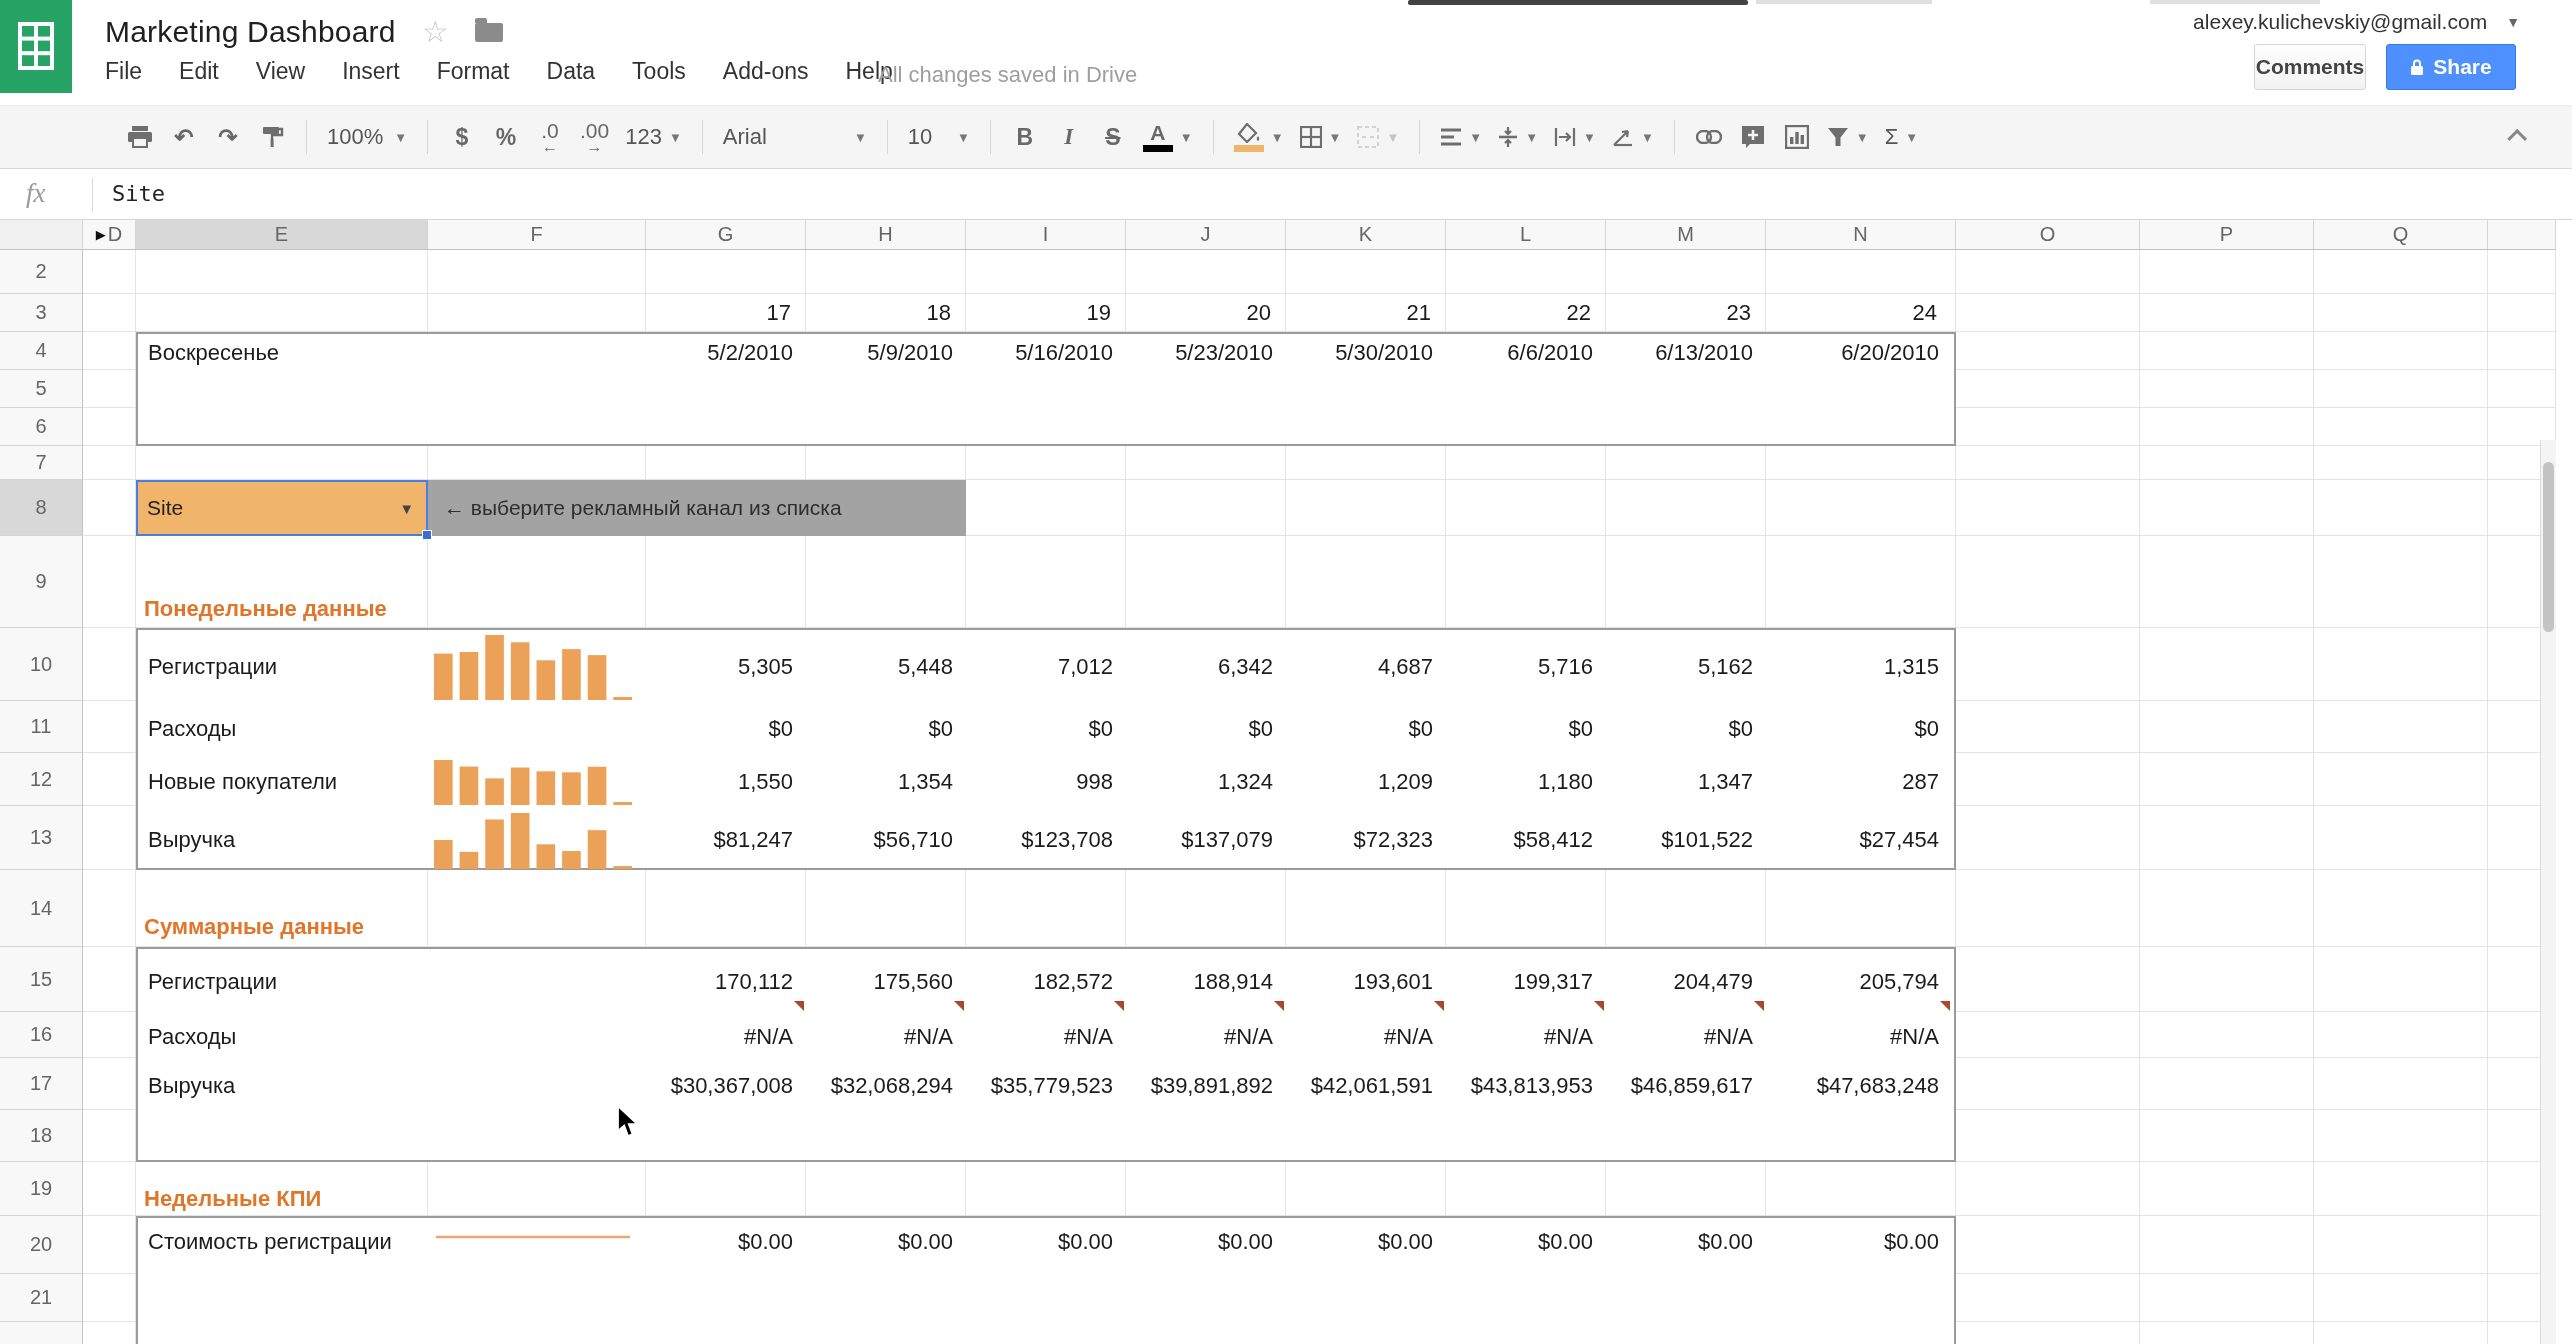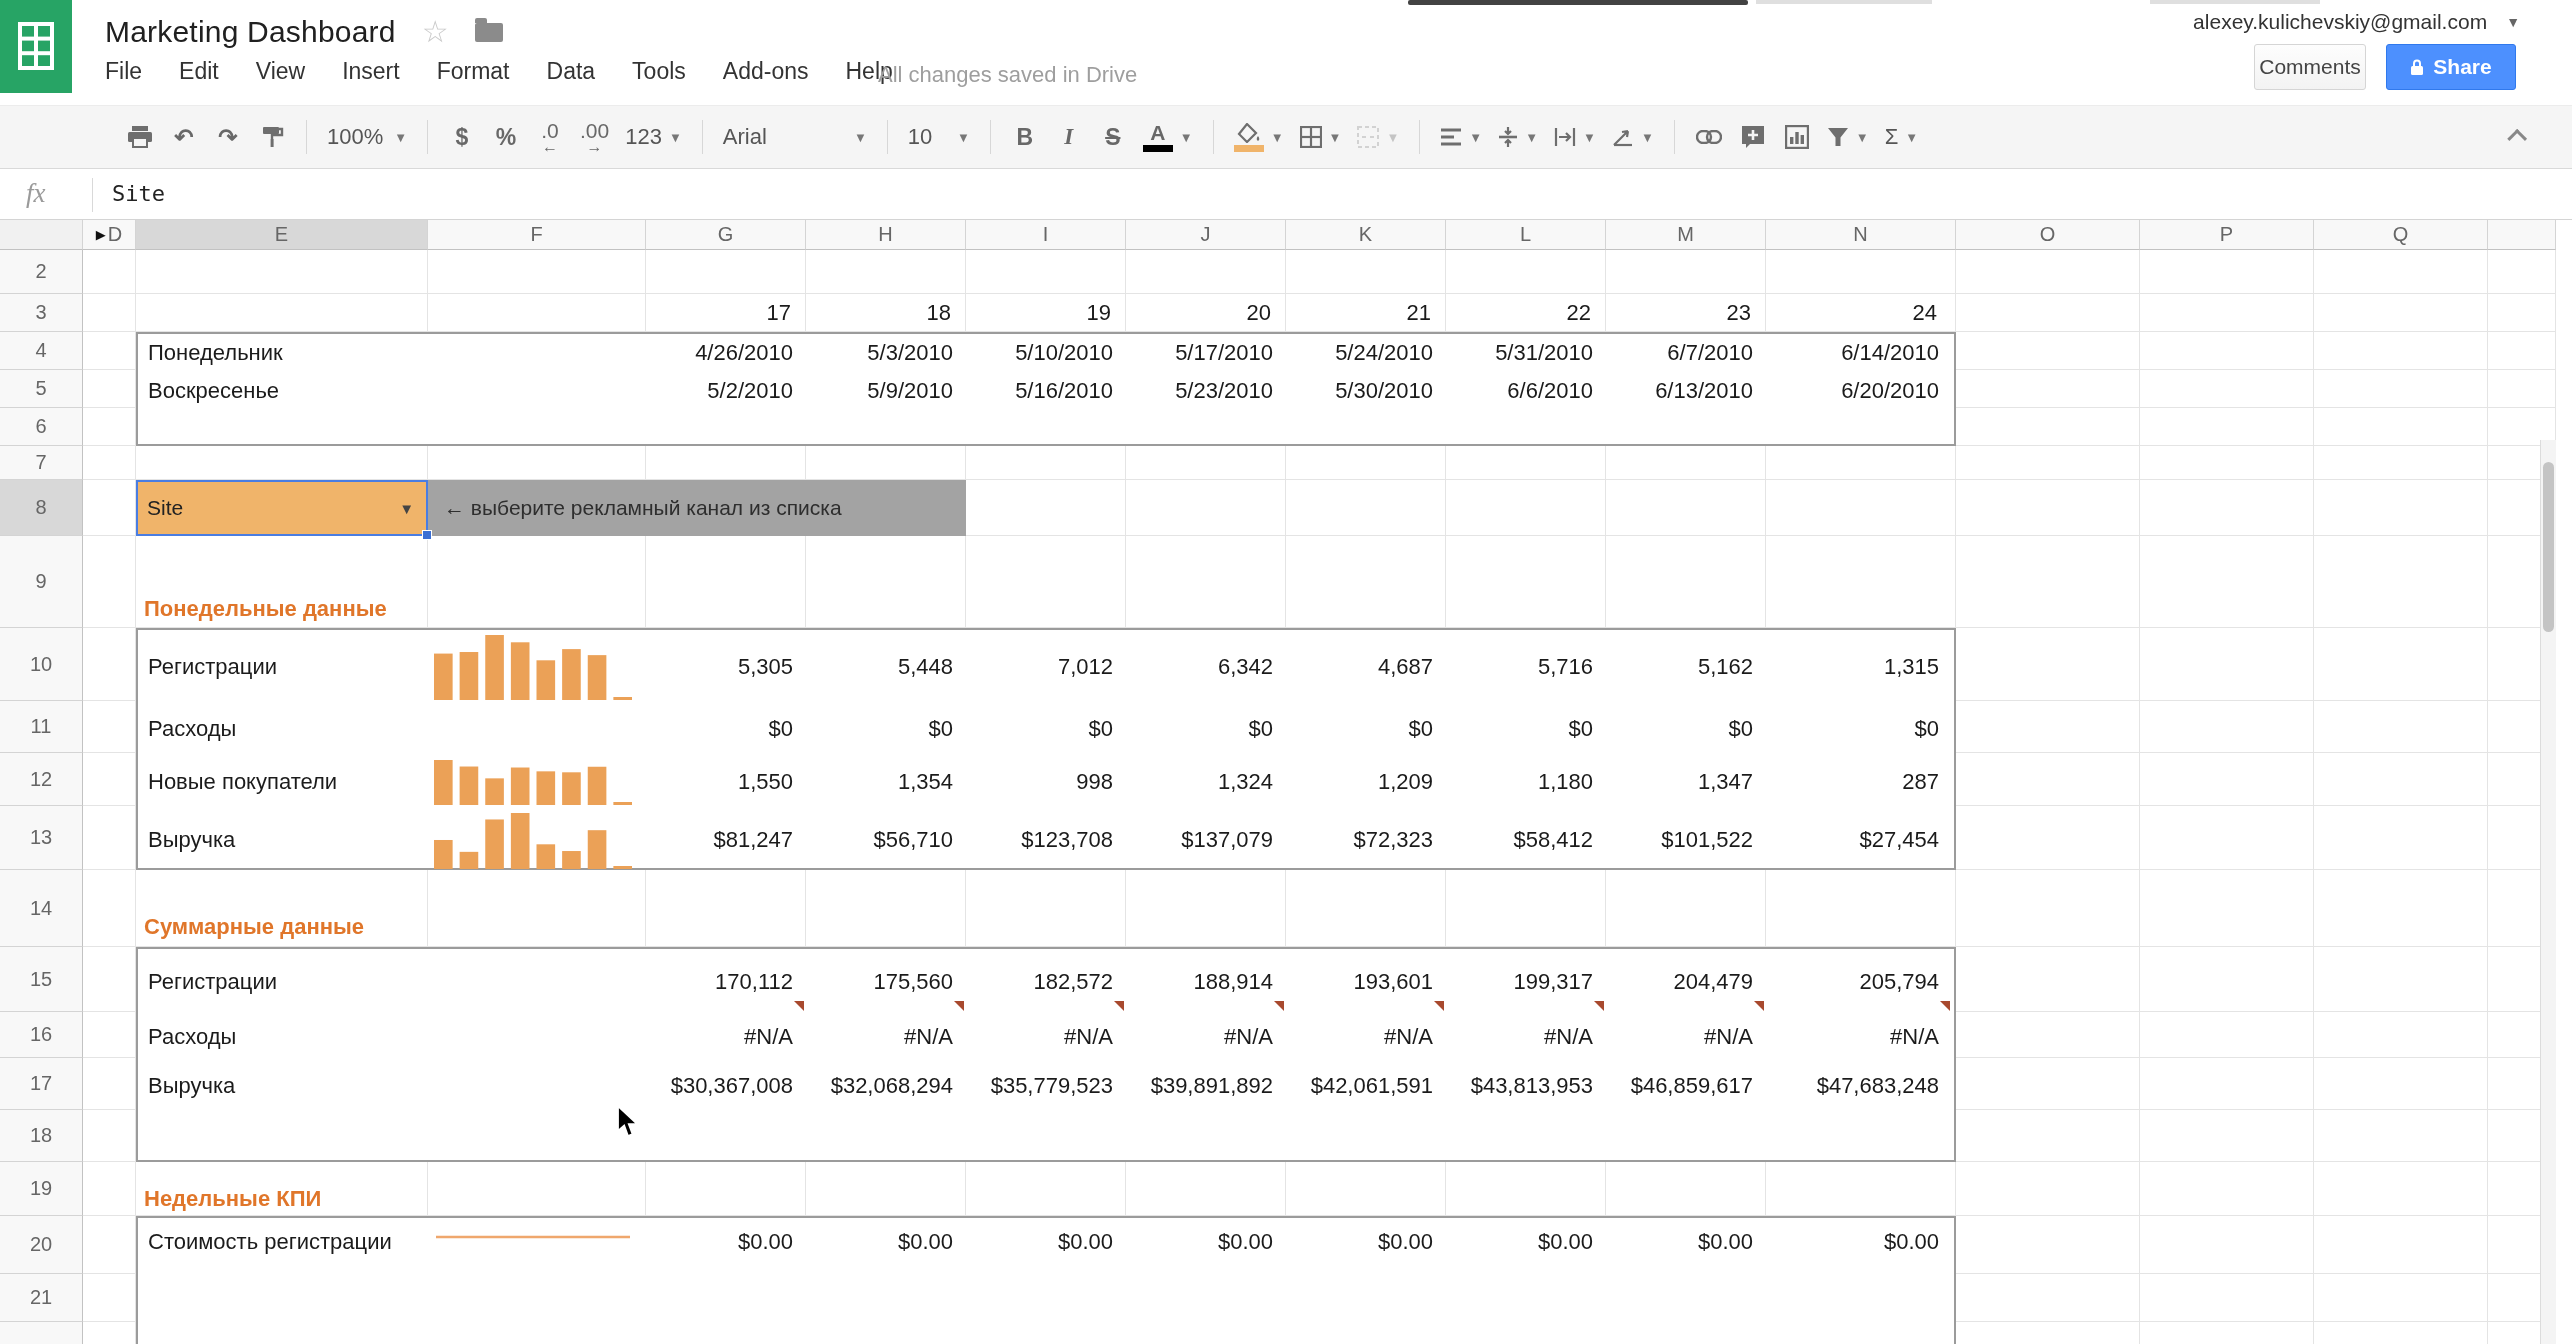--- a/index.html
+++ b/index.html
@@ -15,21 +15,21 @@
   .doc-title { font-size:30px; color:#202020; letter-spacing:.2px; }
   .star { font-size:30px; color:#c9c9c9; line-height:1; }
   .folder { width:28px; height:19px; background:#8b8b8b; border-radius:2px; position:relative; }
   .folder:before { content:""; position:absolute; left:0; top:-5px; width:12px; height:5px; background:#8b8b8b; border-radius:2px 2px 0 0; }
   .menus { position:absolute; left:105px; top:58px; display:flex; gap:37px; align-items:center; }
   .menu-item { font-size:23px; color:#333; cursor:default; }
   .save-status { position:absolute; left:878px; top:62px; font-size:22px; color:#9e9e9e; }
   .account { position:absolute; right:52px; top:10px; font-size:21px; color:#333; display:flex; gap:12px; align-items:center; }
   .account .dd { font-size:14px; color:#666; }
   .btn-comments { position:absolute; right:206px; top:44px; width:112px; height:46px; background:linear-gradient(#fdfdfd,#f3f3f3);
-    border:1px solid #d5d5d5; border-radius:3px; font-size:21px; font-weight:normal; color:#444; text-align:center; line-height:44px; }
+    border:1px solid #d5d5d5; border-radius:3px; font-size:21px; font-weight:bold; color:#444; text-align:center; line-height:44px; }
   .btn-share { position:absolute; right:56px; top:44px; width:130px; height:46px; background:#4d90fe; border:1px solid #3079ed;
     border-radius:3px; color:#fff; font-size:21px; font-weight:bold; display:flex; align-items:center; justify-content:center; gap:9px; }
 
   
   .artifact-a { position:absolute; left:1408px; top:0; width:340px; height:5px; background:#222; opacity:.85; border-radius:2px; }
   .artifact-b { position:absolute; left:1756px; top:0; width:176px; height:4px; background:#c9c9c9; opacity:.6; }
   .artifact-c { position:absolute; left:2150px; top:0; width:170px; height:4px; background:#c9c9c9; opacity:.6; }
 
   
   .toolbar { position:absolute; left:0; top:105px; width:2572px; height:64px; background:#f5f5f5;
@@ -433,32 +433,20 @@
         <div class="val">19</div>
         <div class="val">20</div>
         <div class="val">21</div>
         <div class="val">22</div>
         <div class="val">23</div>
         <div class="val">24</div>
       </div>
 
     <div class="stable" id="t-weeks" style="left:136px; top:112px; width:1820px; height:114px;">
         <div class="trow" style="height: 38px;">
-          <div class="lbl">Понедельник</div>
-          <div class="sparkcell"></div>
-          <div class="val">4/26/2010</div>
-          <div class="val">5/3/2010</div>
-          <div class="val">5/10/2010</div>
-          <div class="val">5/17/2010</div>
-          <div class="val">5/24/2010</div>
-          <div class="val">5/31/2010</div>
-          <div class="val">6/7/2010</div>
-          <div class="val">6/14/2010</div>
-        </div>
-        <div class="trow" style="height: 38px;">
           <div class="lbl">Воскресенье</div>
           <div class="sparkcell"></div>
           <div class="val">5/2/2010</div>
           <div class="val">5/9/2010</div>
           <div class="val">5/16/2010</div>
           <div class="val">5/23/2010</div>
           <div class="val">5/30/2010</div>
           <div class="val">6/6/2010</div>
           <div class="val">6/13/2010</div>
           <div class="val">6/20/2010</div>

